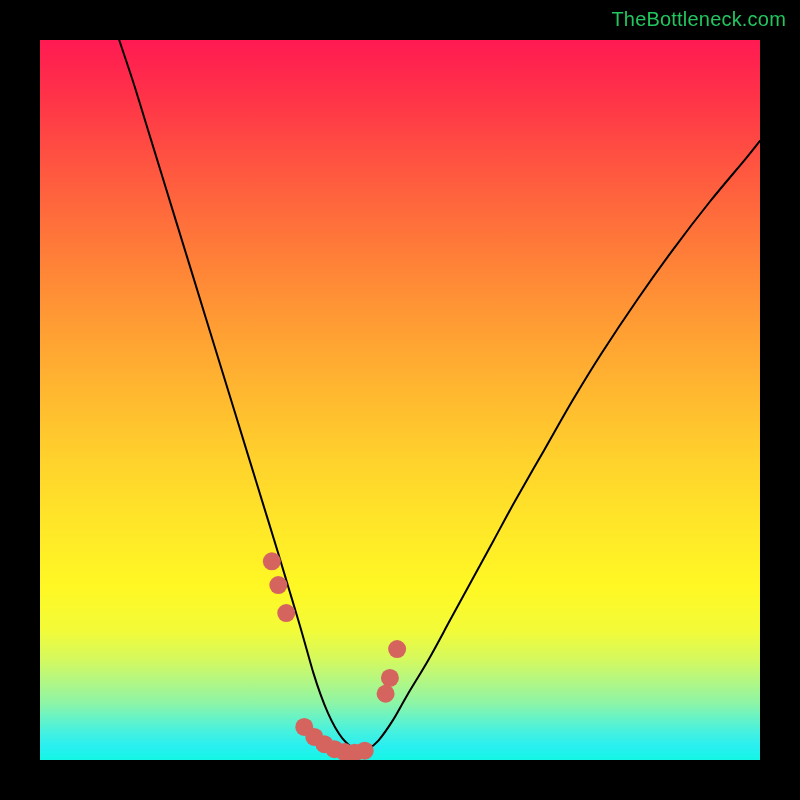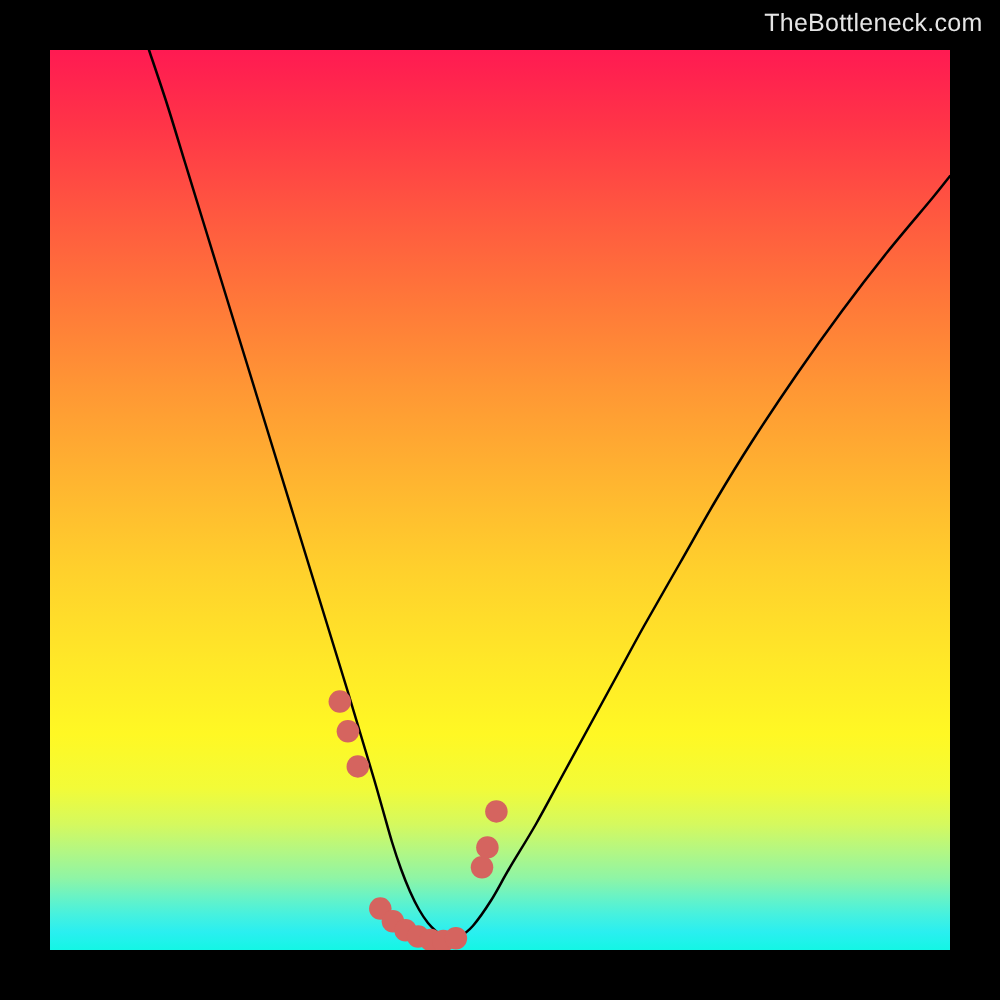--- a/index.html
+++ b/index.html
@@ -43,21 +43,21 @@
       #6af3c4 94%,
       #47f1de 96%,
       #2aeff0 98%,
       #14f6e4 100%
     );
   }
   .watermark {
     position: absolute;
     top: 8px;
     right: 14px;
-    color: #e5e5e5;
+    color: #22c55e;
     font-size: 20px;
     font-weight: 500;
     letter-spacing: 0.2px;
   }
   svg.plot {
     position: absolute;
     left: 0;
     top: 0;
     width: 100%;
     height: 100%;

